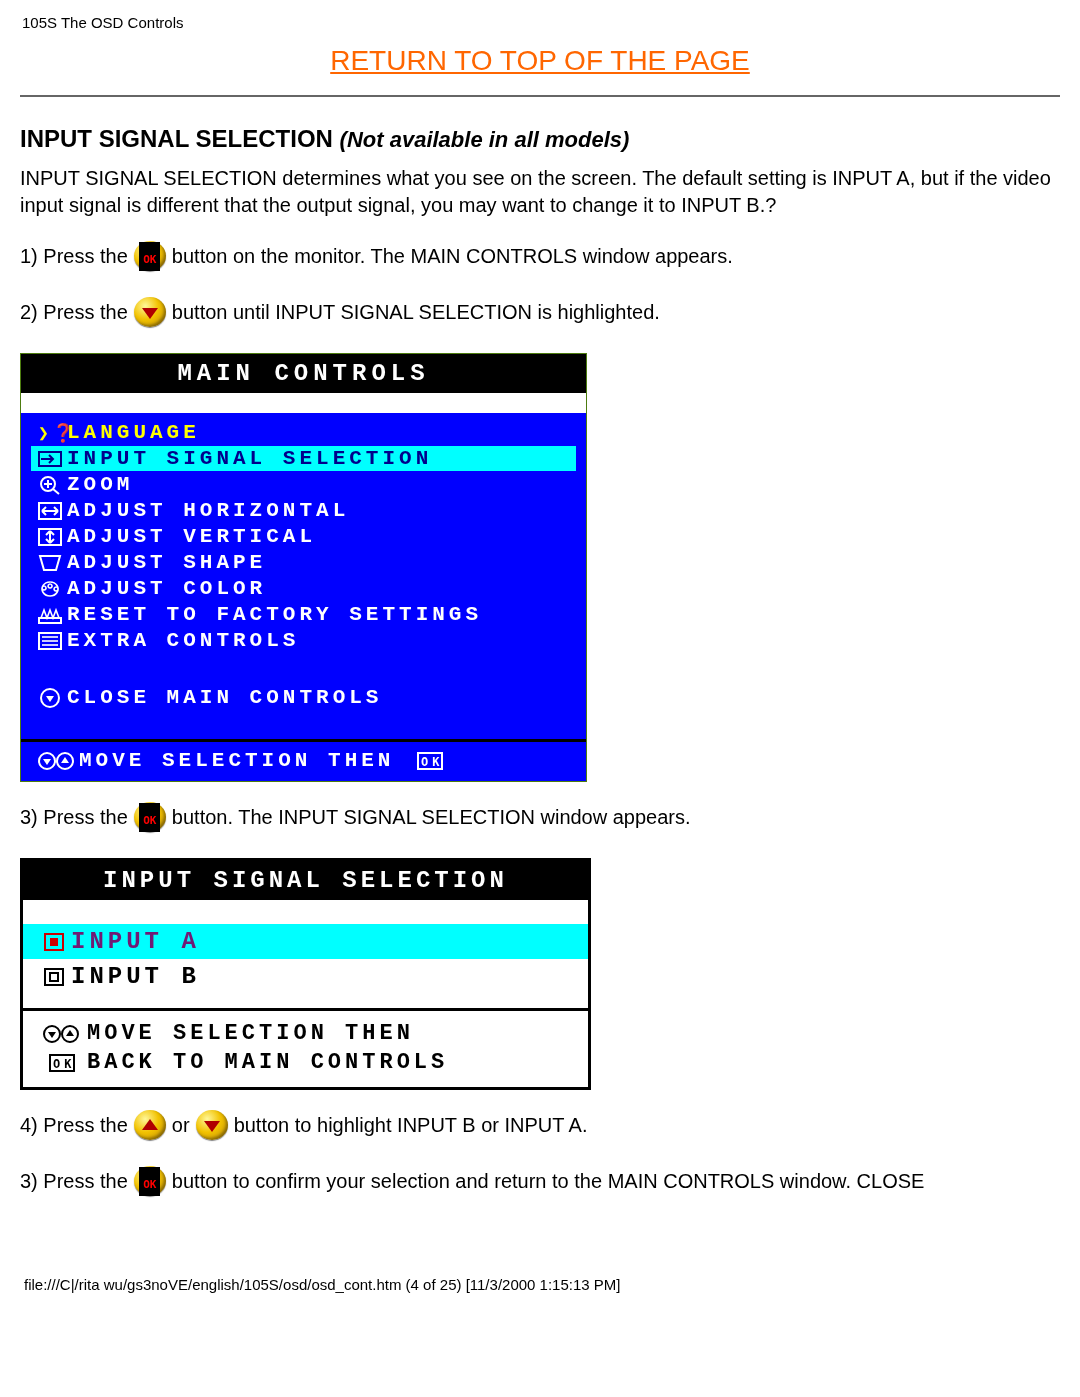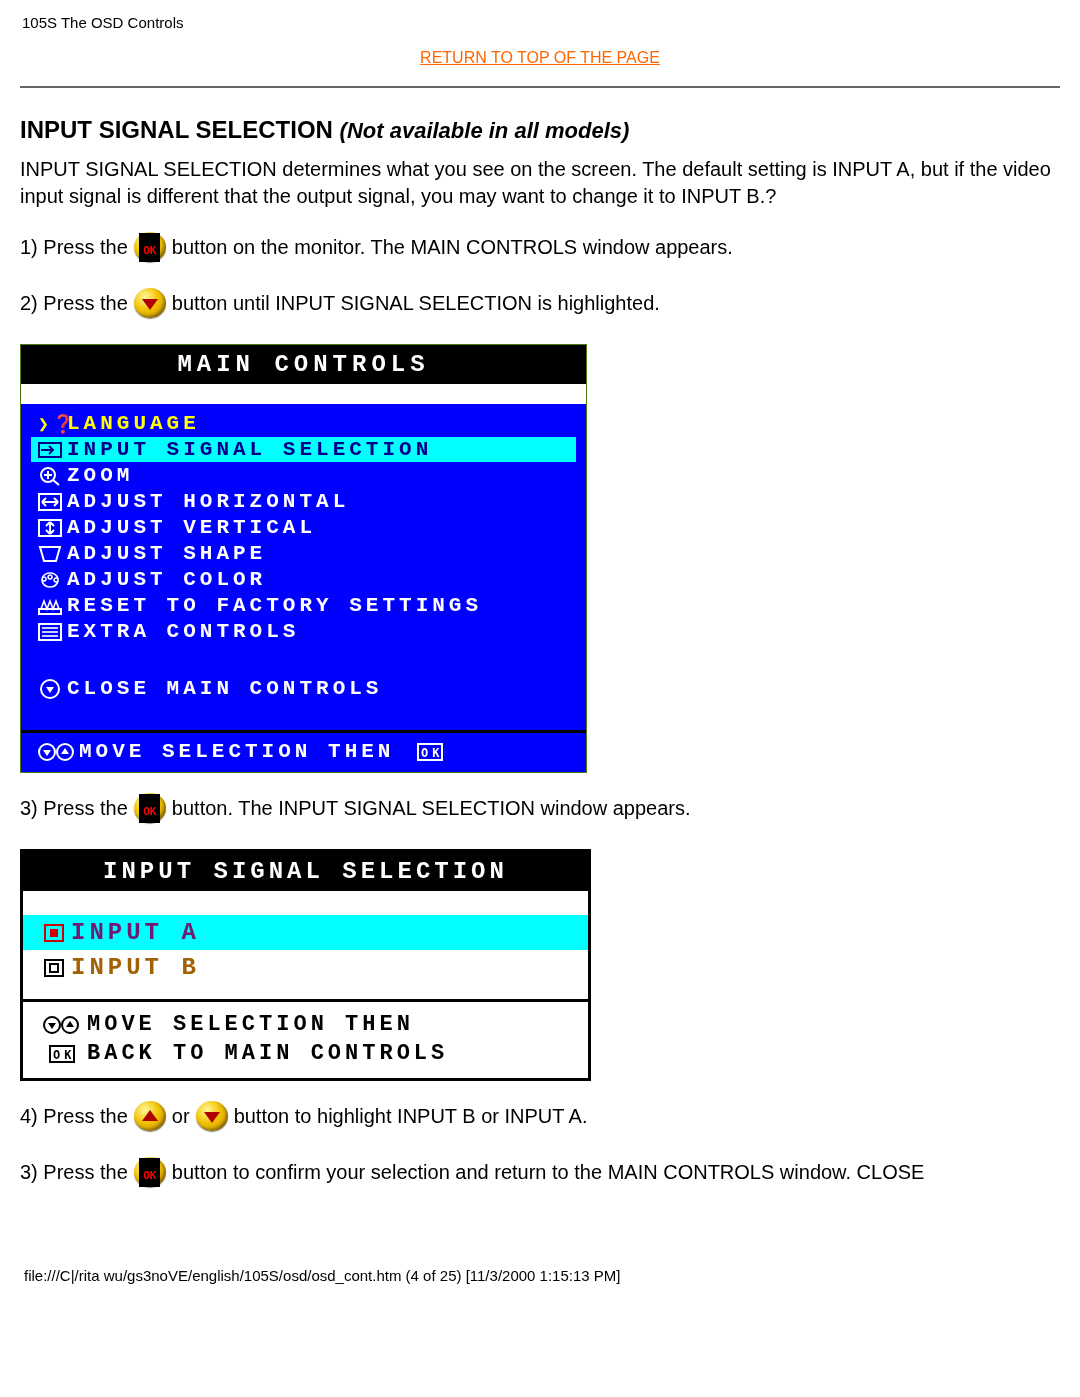--- a/index.html
+++ b/index.html
@@ -18,21 +18,21 @@
     font-size: 15px;
     margin: 4px 0 14px 2px;
   }
   .top-link {
     text-align: center;
     margin: 0 0 18px 0;
   }
   .top-link a {
     color: #ff6600;
     text-decoration: underline;
-    font-size: 16px;
+    font-size: 28px;
     cursor: pointer;
   }
   hr.rule {
     border: none;
     border-top: 2px solid #666;
     margin: 0 0 28px 0;
   }
   .section-title {
     font-size: 24px;
     font-weight: bold;
@@ -176,21 +176,21 @@
     text-align: center;
   }
   .osd2 .white-bar { background: #fff; height: 24px; }
   .osd2 .row {
     display: flex;
     align-items: center;
     padding: 4px 14px;
     font-size: 24px;
     letter-spacing: 4px;
     background: #fff;
-    color: #a16207;
+    color: #000000;
   }
   .osd2 .row.hl { background: #00ffff; color: #701a75; }
   .osd2 .row .micon { width: 34px; display: inline-flex; justify-content: center; }
   .osd2 .divider { border-top: 3px solid #000; }
   .osd2 .footer {
     background: #fff;
     padding: 8px 14px 10px 14px;
   }
   .osd2 .footer .frow {
     display: flex;

